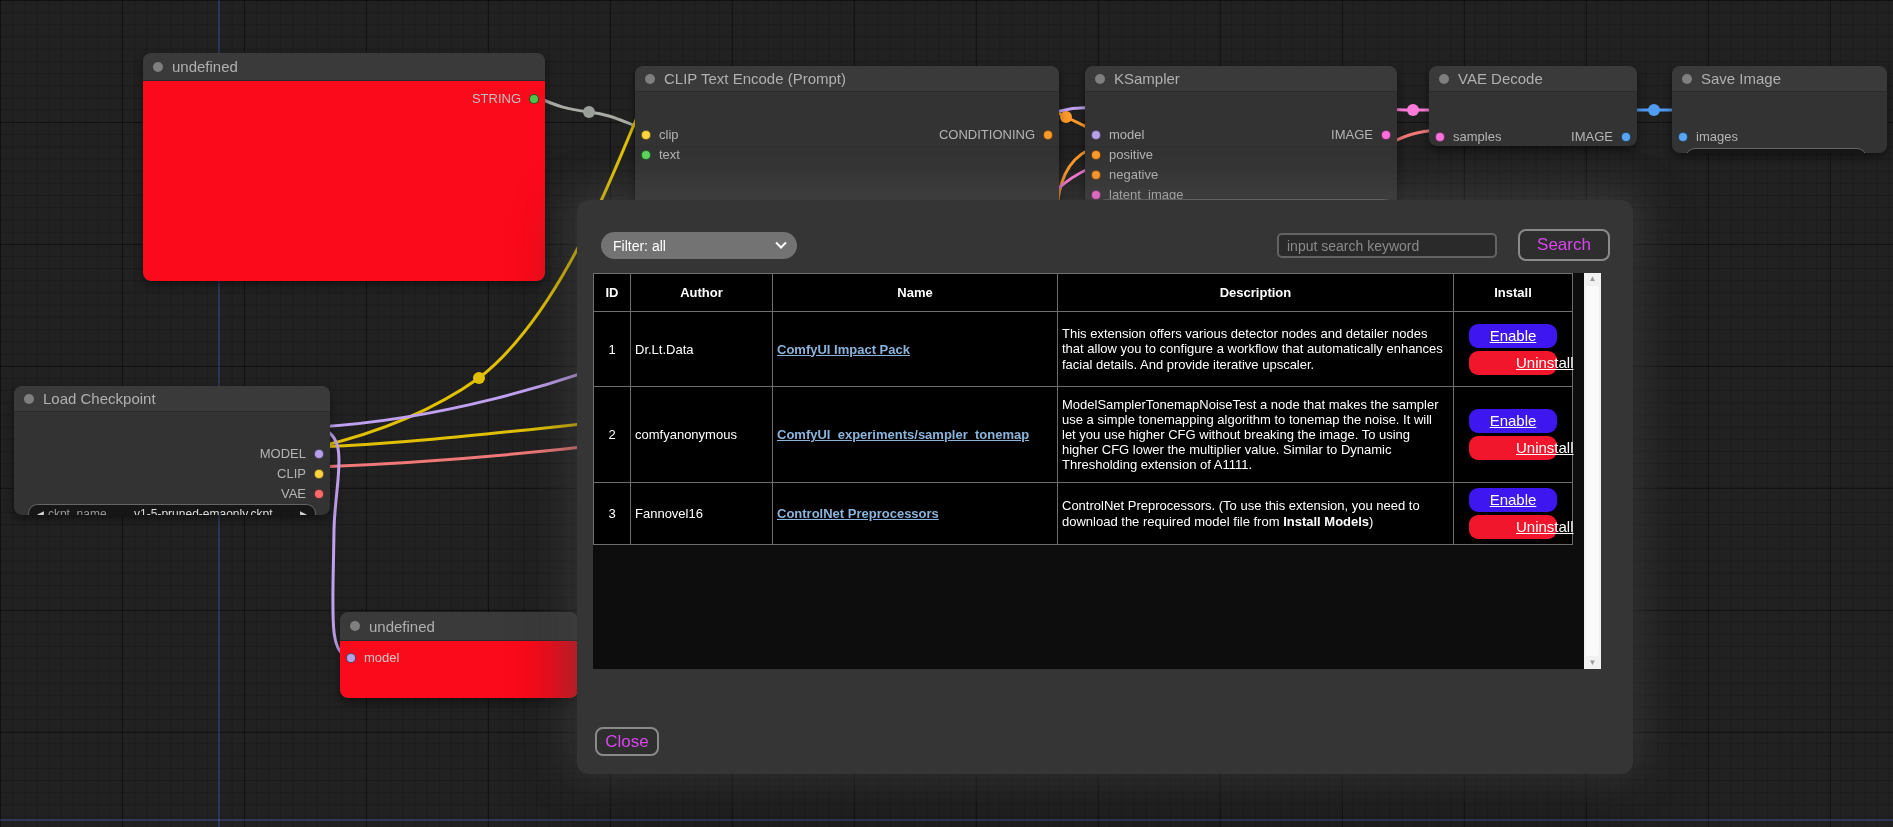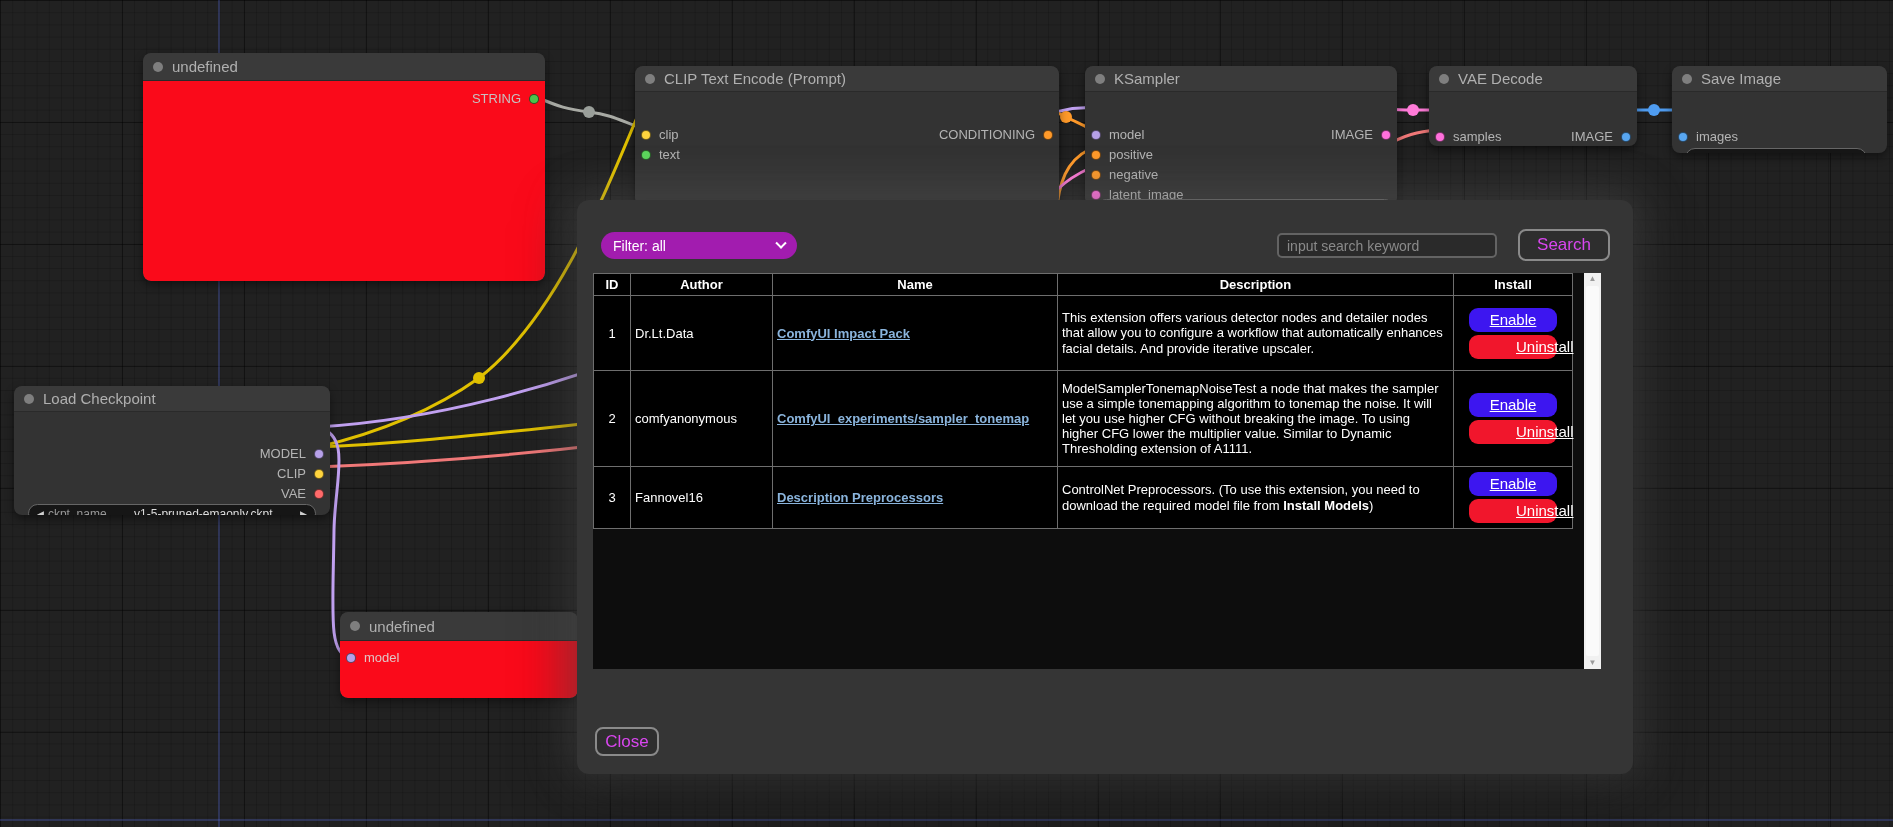--- a/index.html
+++ b/index.html
@@ -49,21 +49,21 @@
   .widget-pill .wvalue { color:#dcdcdc; flex:1; text-align:center; }
 
   
   .modal {
     position:absolute; left:577px; top:200px; width:1056px; height:574px; z-index:3;
     background:#353535; border-radius:12px;
     box-shadow:0 0 45px 10px rgba(170,170,170,0.22), 0 18px 60px rgba(0,0,0,0.55);
   }
   .filter-select {
     position:absolute; left:24px; top:32px; width:196px; height:27px;
-    background:#a21caf; border-radius:14px; color:#fff; font-size:14px;
+    background:#737373; border-radius:14px; color:#fff; font-size:14px;
     display:flex; align-items:center; padding:0 12px; cursor:pointer;
   }
   .filter-select .flabel { flex:1; }
   .chevron { width:8px; height:8px; border-right:2px solid #fff; border-bottom:2px solid #fff;
     transform:rotate(45deg) translate(-2px,-2px); }
   .search-input {
     position:absolute; left:700px; top:33px; width:220px; height:25px;
     background:#2a2a2a; border:2px solid #636363; border-radius:5px;
     color:#f97316; font-size:14px; padding:0 8px; outline:none;
   }
@@ -71,21 +71,21 @@
   .btn {
     background:#2e2e2e; border:2px solid #8a8a8a; border-radius:8px;
     color:#d946ef; font-size:17px; cursor:pointer; font-family:"Liberation Sans",sans-serif;
   }
   .search-btn { position:absolute; left:941px; top:29px; width:92px; height:32px; }
   .close-btn { position:absolute; left:18px; top:527px; width:64px; height:29px; font-size:17px; }
 
   .table-wrap { position:absolute; left:16px; top:73px; width:1008px; height:396px; background:#0d0d0d; }
   table.ext { border-collapse:collapse; table-layout:fixed; width:979px; background:#000; }
   table.ext th, table.ext td { border:1px solid #6e6e6e; }
-  table.ext th { background:#000; color:#fff; font-size:13px; height:22px; font-weight:bold; }
+  table.ext th { background:#000; color:#fff; font-size:13px; height:38px; font-weight:bold; }
   table.ext td { background:#000; color:#fff; font-size:13px; padding:1px 4px; vertical-align:middle; }
   td.c-id { text-align:center; }
   td.c-name a { color:#8ab4dc; font-weight:bold; text-decoration:underline; font-size:13px; }
   td.c-desc { font-size:12.6px; line-height:1.16; }
   td.c-install { text-align:center; }
   .pill-btn { display:block; width:88px; height:24px; margin:3px auto; border:none; border-radius:9px;
     color:#fff; font-size:15px; cursor:pointer; font-family:"Liberation Sans",sans-serif; line-height:22px;text-decoration:underline; }
   .pill-btn.enable { background:#3d16f0; }
   .pill-btn.uninstall { background:#f1162c;padding-left:47px; }
 
@@ -320,21 +320,21 @@
           <td class="c-name"><a href="#">ComfyUI_experiments/sampler_tonemap</a></td>
           <td class="c-desc">ModelSamplerTonemapNoiseTest a node that makes the sampler use a simple tonemapping algorithm to tonemap the noise. It will let you use higher CFG without breaking the image. To using higher CFG lower the multiplier value. Similar to Dynamic Thresholding extension of A1111.</td>
           <td class="c-install">
             <button class="pill-btn enable">Enable</button>
             <button class="pill-btn uninstall">Uninstall</button>
           </td>
         </tr>
         <tr style="height:62px;">
           <td class="c-id">3</td>
           <td>Fannovel16</td>
-          <td class="c-name"><a href="#">Description Preprocessors</a></td>
+          <td class="c-name"><a href="#">ControlNet Preprocessors</a></td>
           <td class="c-desc"><span>ControlNet Preprocessors. (To use this extension, you need to download the required model file from </span><b>Install Models</b><span>)</span></td>
           <td class="c-install">
             <button class="pill-btn enable">Enable</button>
             <button class="pill-btn uninstall">Uninstall</button>
           </td>
         </tr>
       </tbody>
     </table>
     <div class="scrollbar">
       <span class="sarrow">▲</span>

